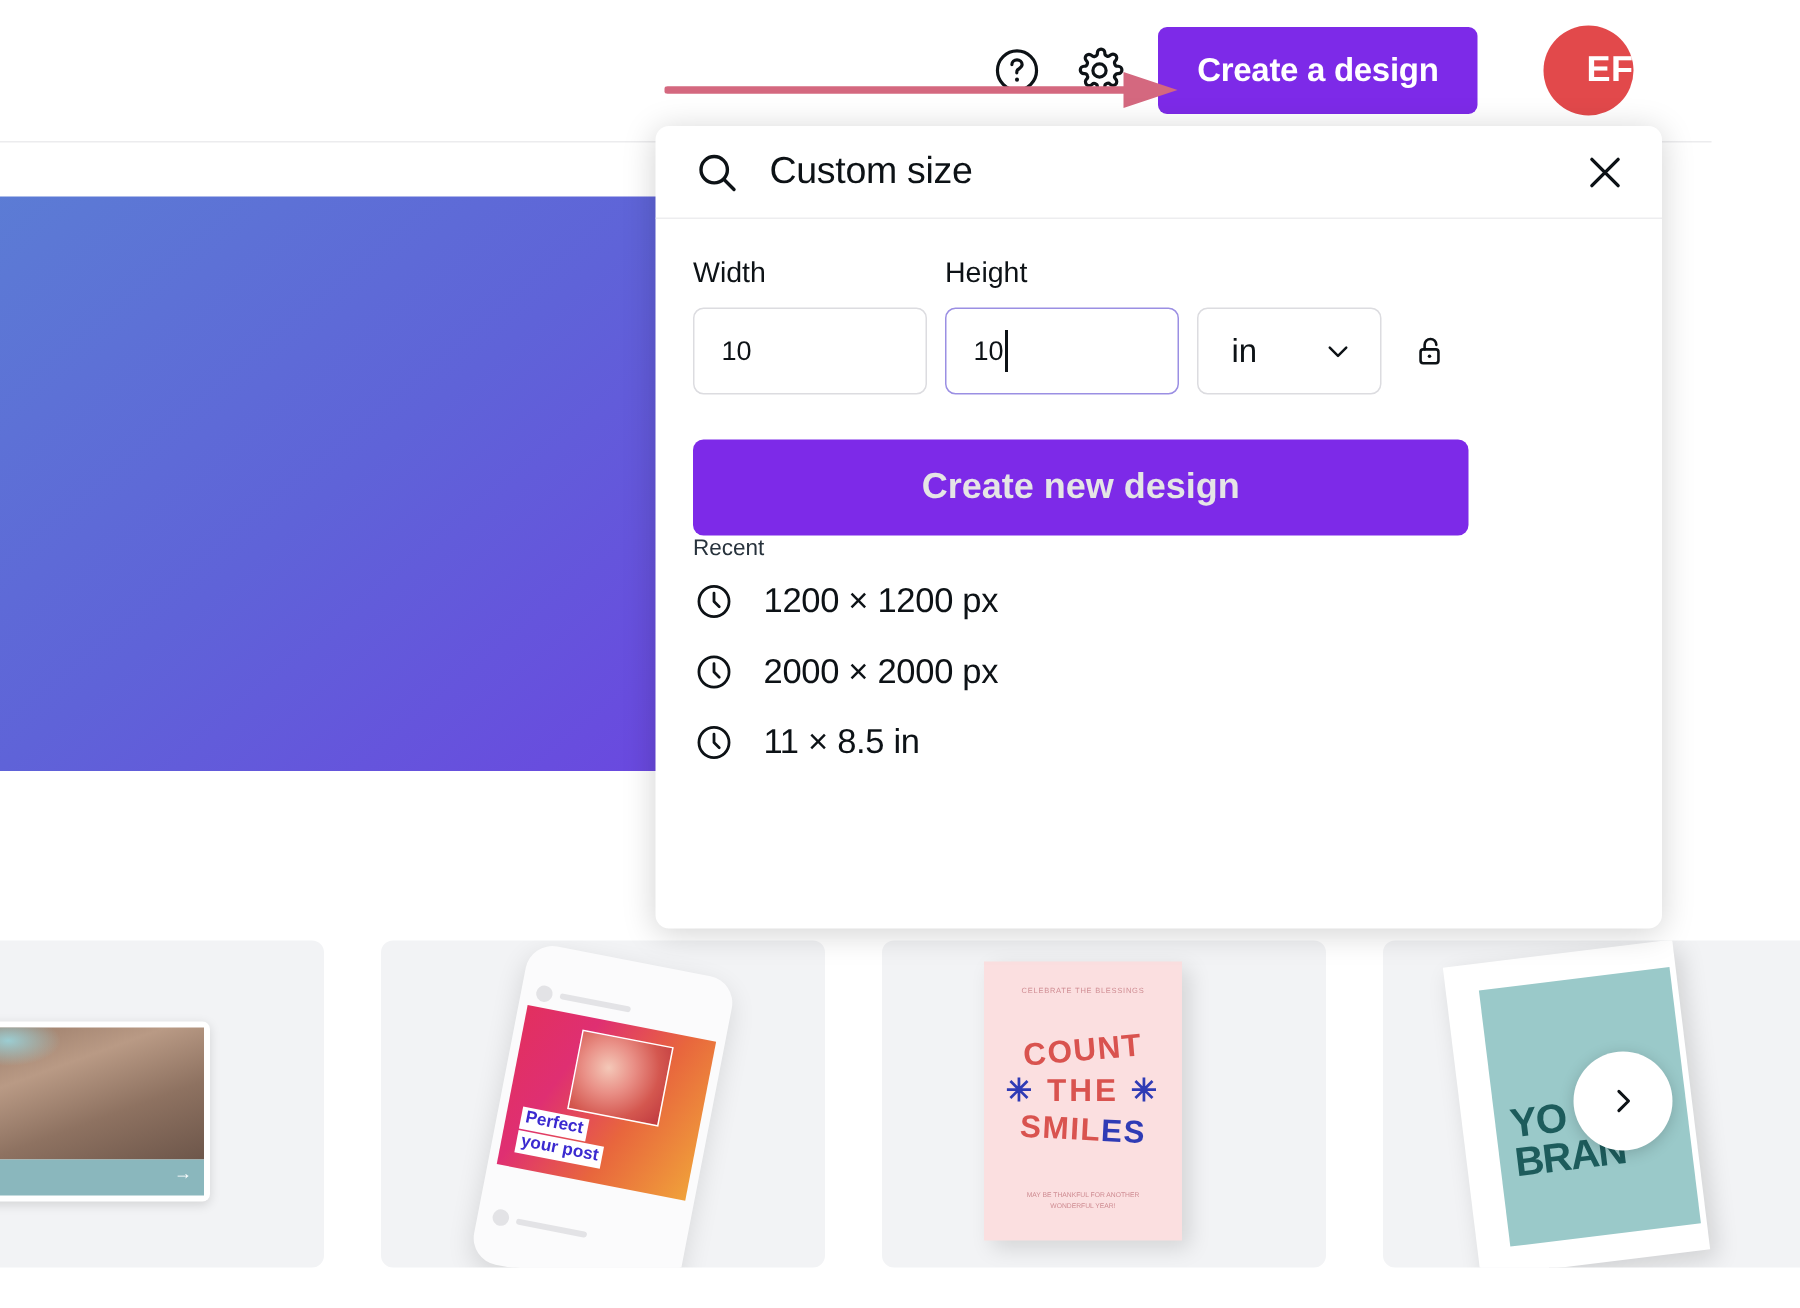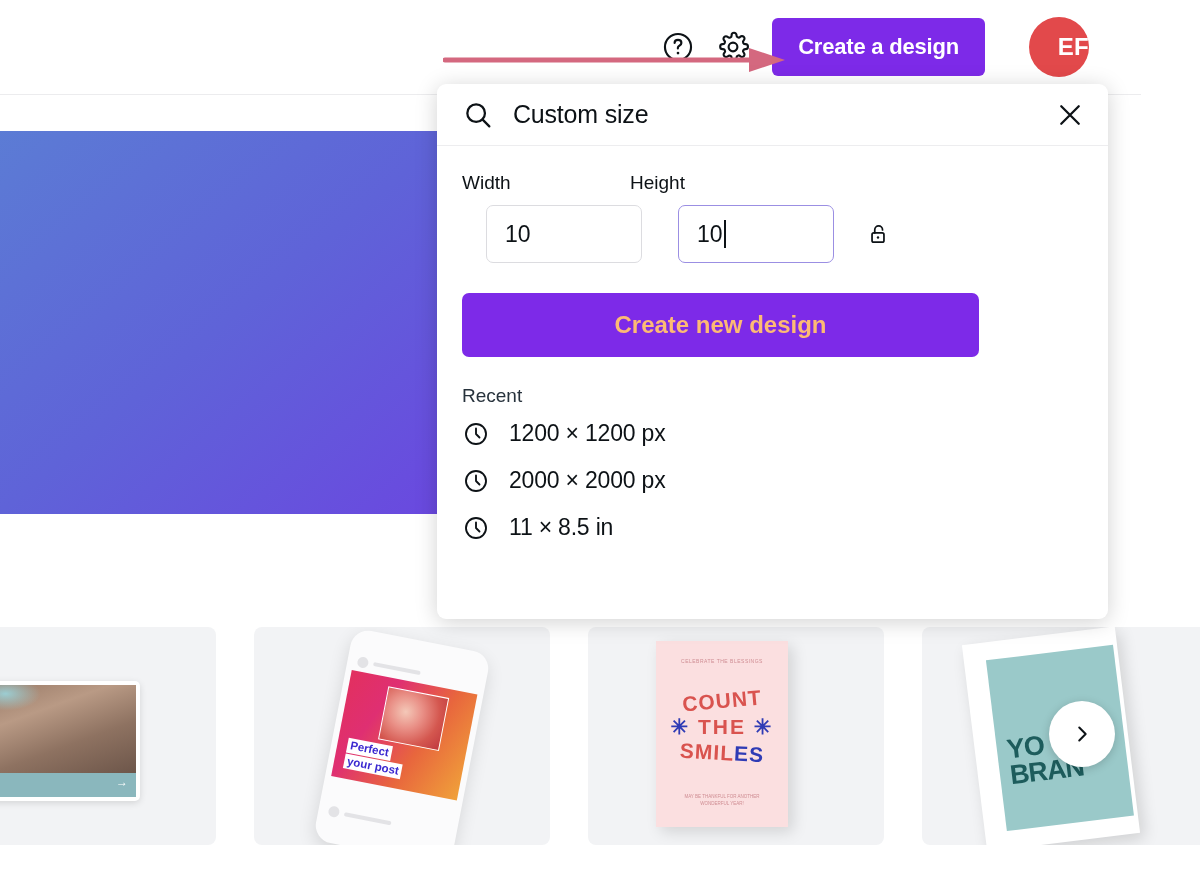--- a/index.html
+++ b/index.html
@@ -370,31 +370,30 @@
     cursor: pointer;
   }
 
   .create-new-btn {
     margin-top: 30px;
     width: 517px;
     height: 64px;
     background: #7d2ae8;
     border: none;
     border-radius: 7px;
-    color: #fdba74;
+    color: #e5e5e5;
     font-size: 24px;
     font-weight: bold;
     font-family: "Liberation Sans", sans-serif;
     cursor: pointer;
     display: flex; align-items: center; justify-content: center;
   }
 
   .recent-heading {
-    margin-top: 28px;
-    font-size: 19px;
+    font-size: 15px;
     color: #27323c;
   }
   .recent-list { margin-top: 13px; }
   .recent-item {
     display: flex;
     align-items: flex-start;
     height: 47px;
     gap: 19px;
     cursor: pointer;
   }
@@ -411,23 +410,22 @@
     background: #0d1216;
     margin-left: 1px;
     vertical-align: -6px;
   }
   .input-shell {
     width: 156px; height: 58px;
     border: 1px solid #dcdce0;
     border-radius: 7px;
     display: flex; align-items: center;
     padding: 0 18px;
-    font-size: 23px; color: #0d1216;
-    background: #ffffff;
-    margin-left: 24px;
+    font-size: 18px; color: #0d1216;
+    background: #ffffff;
   }
   .input-shell.focused { border: 1.5px solid #9b8fe3; }
 </style>
 </head>
 <body>
 
 <div id="app">
 
   <div class="banner">
     <div class="banner-upload-btn">
@@ -558,20 +556,26 @@
       <div class="field-row">
         <div class="input-shell">
           <span>10</span>
         </div>
         <div class="gap12"></div>
         <div class="input-shell focused">
           <span>10</span>
             <span class="caret"></span>
         </div>
         <div class="gap12"></div>
+        <div class="unit-select">
+          <span class="unit-text">in</span>
+          <svg width="22" height="22" viewBox="0 0 24 24" fill="none">
+            <path d="M6 9.5 L12 15.5 L18 9.5" stroke="#0d1216" stroke-width="1.8" stroke-linecap="round" stroke-linejoin="round"></path>
+          </svg>
+        </div>
         <div class="lock-btn">
           <svg width="26" height="26" viewBox="0 0 24 24" fill="none">
             <rect x="6.5" y="11" width="11" height="8.5" rx="1.6" stroke="#0d1216" stroke-width="1.6"></rect>
             <path d="M9 11 V8.2 a3.6 3.6 0 0 1 7.2 0" stroke="#0d1216" stroke-width="1.6" stroke-linecap="round"></path>
             <circle cx="12" cy="15.2" r="1.1" fill="#0d1216"></circle>
           </svg>
         </div>
       </div>
 
       <button class="create-new-btn">

